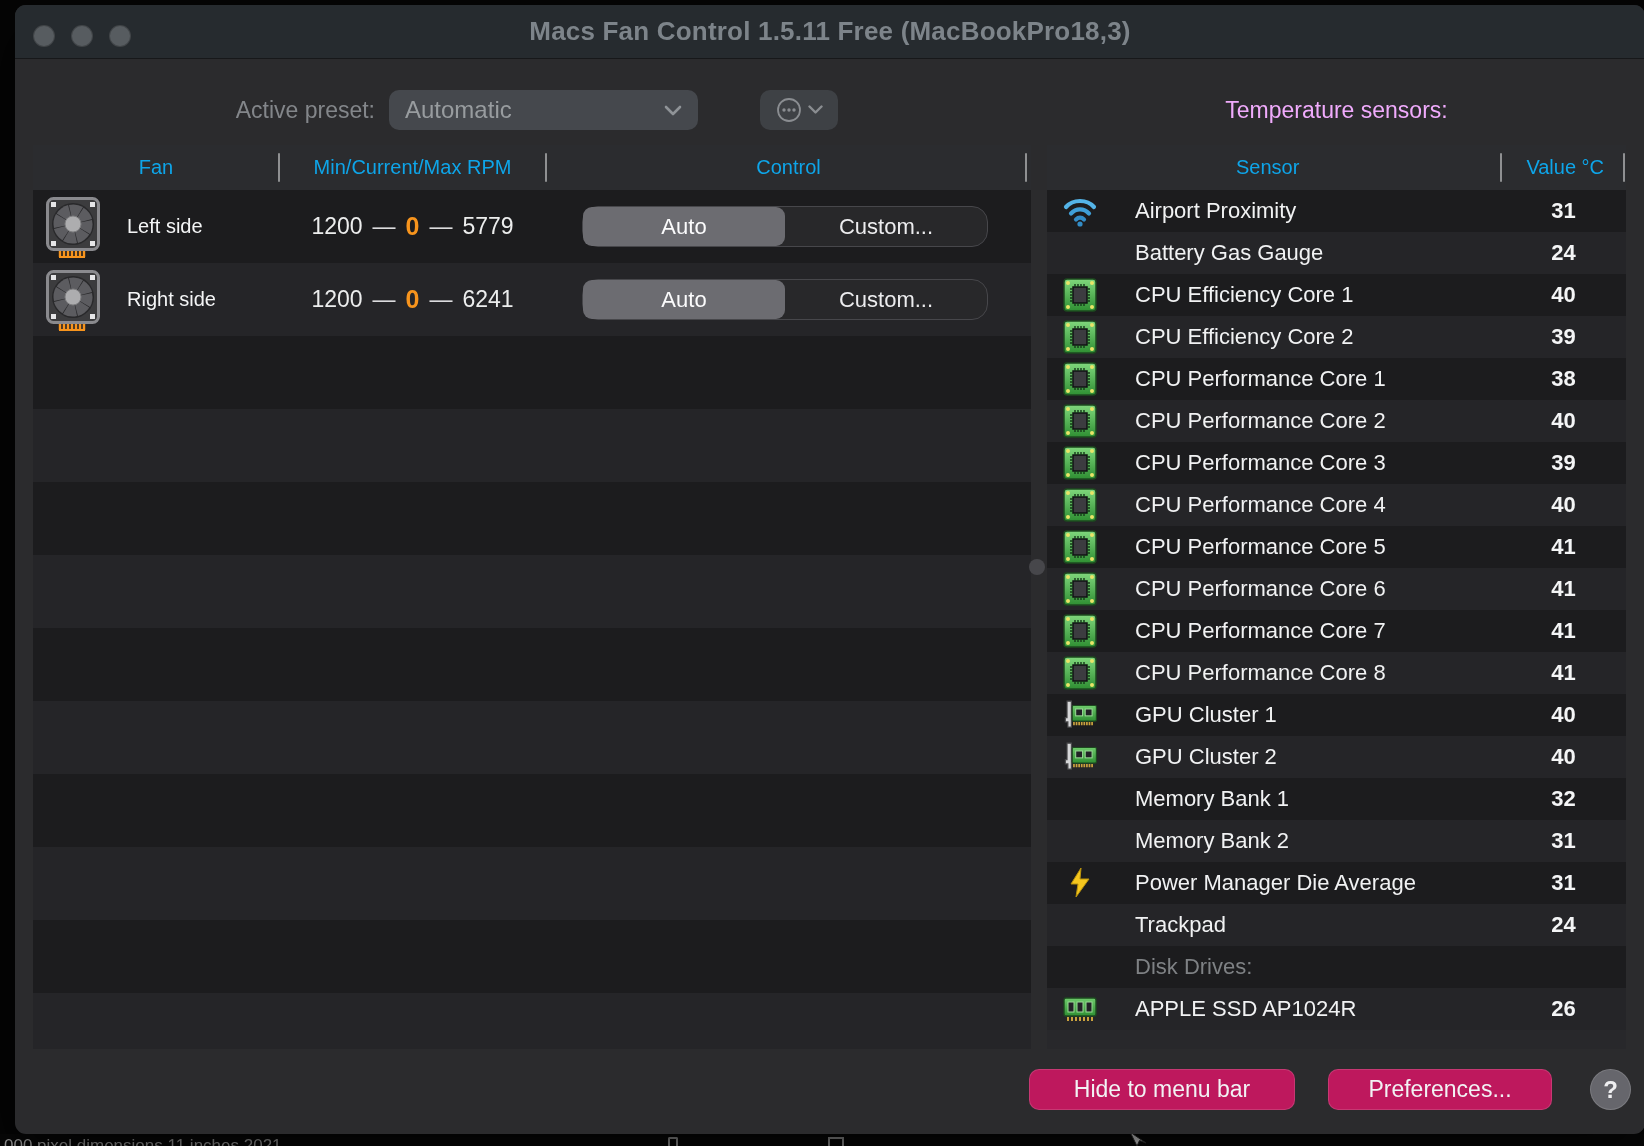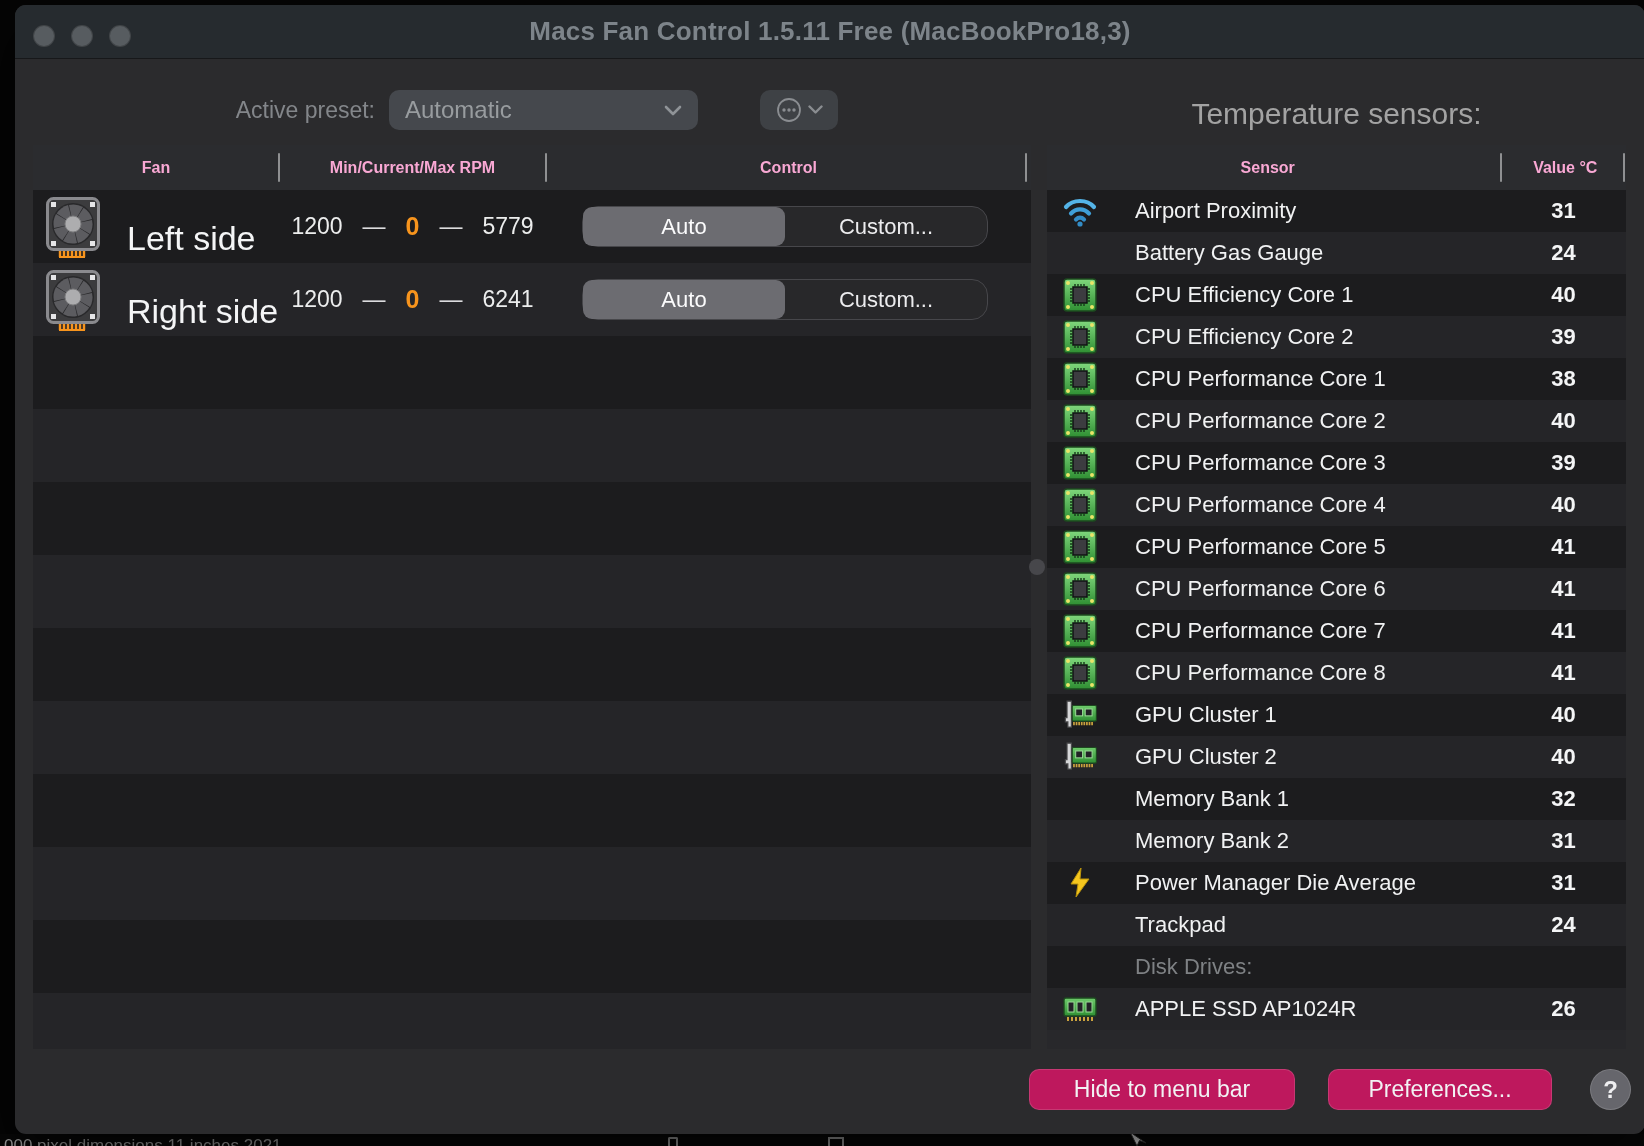--- a/index.html
+++ b/index.html
@@ -20,40 +20,40 @@
 
   
   .preset-label{position:absolute;left:160px;top:92px;width:200px;text-align:right;
                 font-size:23px;color:#83868a;}
   .preset-dropdown{position:absolute;left:374px;top:85px;width:309px;height:40px;background:#45484d;
                    border-radius:10px;display:flex;align-items:center;padding:16px 16px;}
   .preset-dropdown .val{font-size:24px;color:#989c9f;flex:1;}
   .more-button{position:absolute;left:745px;top:85px;width:78px;height:40px;background:#3e4145;
                border-radius:10px;display:flex;align-items:center;justify-content:center;gap:6px;}
   .temp-label{position:absolute;left:1032px;top:92px;width:579px;text-align:center;
-              font-size:30px;color:#a3a3a3;}
+              font-size:23px;color:#f0abfc;}
 
   
   .table{position:absolute;top:140px;overflow:hidden;}
   .fan-table{left:18px;width:998px;height:904px;}
   .sensor-table{left:1032px;width:579px;height:904px;}
   .thead{position:relative;height:45px;background:#2b2c2f;display:flex;align-items:center;}
-  .th{font-size:16px;font-weight:700;color:#f9a8d4;text-align:center;}
+  .th{font-size:20px;font-weight:400;color:#0ea5e9;text-align:center;}
   .hdiv{position:absolute;top:8px;width:2px;height:29px;background:#8f9092;border-radius:1px;}
 
   .row-dark{background:#1c1c1e;}
   .row-light{background:#252528;}
 
   
   .fan-row{position:relative;height:73px;display:flex;align-items:center;}
   .fan-icon-wrap{position:absolute;left:13px;top:7px;width:54px;height:62px;}
   .fan-name{position:absolute;left:94px;top:0;height:73px;display:flex;align-items:center;
-            font-size:34px;color:#f4f5f6;margin-top:12px;}
+            font-size:20px;color:#f4f5f6;}
   .rpm{position:absolute;left:246px;width:267px;height:73px;display:flex;align-items:center;
-       justify-content:center;gap:20px;font-size:23px;color:#eceded;}
+       justify-content:center;gap:10px;font-size:23px;color:#eceded;}
   .rpm .cur{color:#f7941d;font-size:25px;font-weight:700;}
   .rpm .dash{color:#dcdcde;}
   .seg{position:absolute;left:549px;top:16px;width:406px;height:41px;background:#28282a;
        border:1px solid #47474b;border-radius:16px;display:flex;}
   .seg .auto{width:50%;background:#6c6c71;border-radius:9px;display:flex;align-items:center;
              justify-content:center;font-size:22px;color:#fbfbfc;}
   .seg .custom{width:50%;display:flex;align-items:center;justify-content:center;
                font-size:22px;color:#ececee;}
   .stripe{height:73px;}
 

